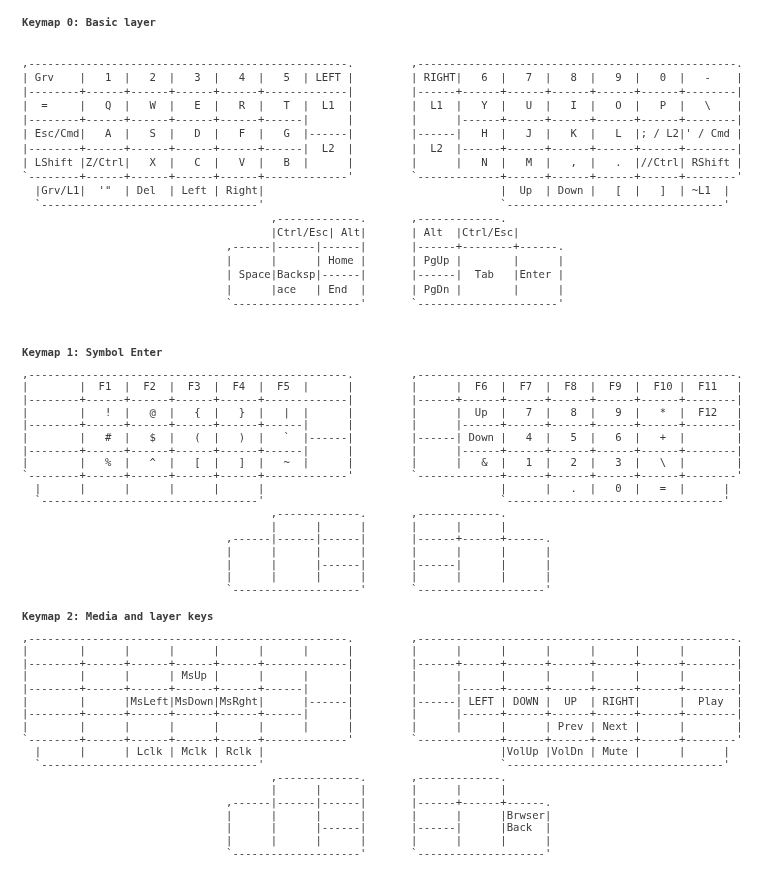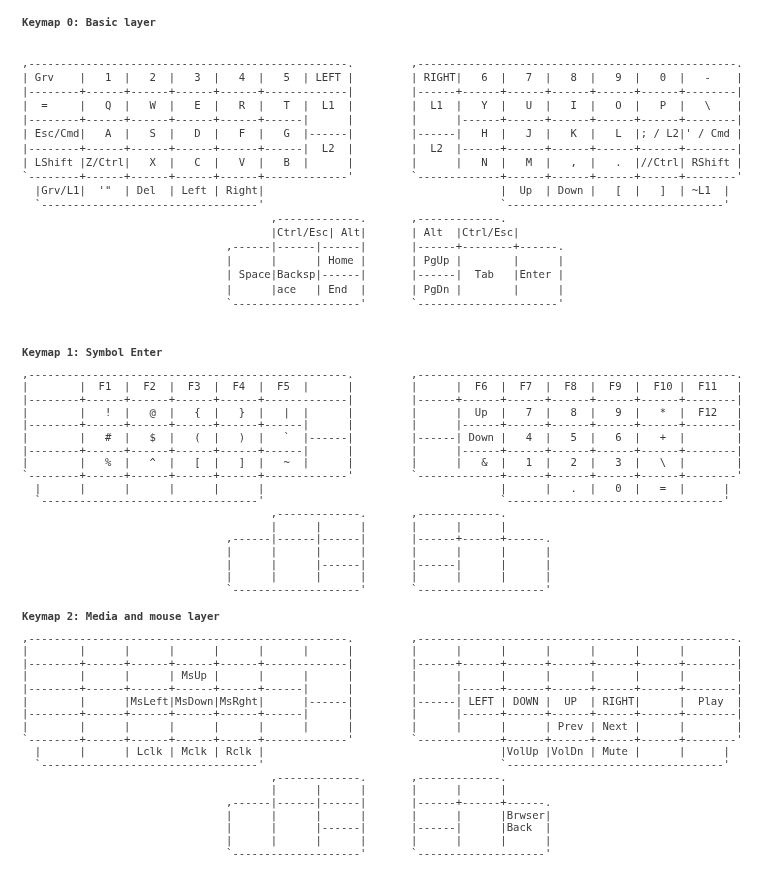--- a/index.html
+++ b/index.html
@@ -82,21 +82,21 @@
                                        ,-------------.       ,-------------.
                                        |      |      |       |      |      |
                                 ,------|------|------|       |------+------+------.
                                 |      |      |      |       |      |      |      |
                                 |      |      |------|       |------|      |      |
                                 |      |      |      |       |      |      |      |
                                 `--------------------'       `--------------------'</pre>
   </section>
 
   <section class="keymap-section s2">
-    <div class="km-title">Keymap 2: Media and mouse layer</div>
+    <div class="km-title">Keymap 2: Media and layer keys</div>
     <pre class="km-art">,--------------------------------------------------.         ,--------------------------------------------------.
 |        |      |      |      |      |      |      |         |      |      |      |      |      |      |        |
 |--------+------+------+------+------+-------------|         |------+------+------+------+------+------+--------|
 |        |      |      | MsUp |      |      |      |         |      |      |      |      |      |      |        |
 |--------+------+------+------+------+------|      |         |      |------+------+------+------+------+--------|
 |        |      |MsLeft|MsDown|MsRght|      |------|         |------| LEFT | DOWN |  UP  | RIGHT|      |  Play  |
 |--------+------+------+------+------+------|      |         |      |------+------+------+------+------+--------|
 |        |      |      |      |      |      |      |         |      |      |      | Prev | Next |      |        |
 `--------+------+------+------+------+-------------'         `-------------+------+------+------+------+--------'
   |      |      | Lclk | Mclk | Rclk |                                     |VolUp |VolDn | Mute |      |      |

